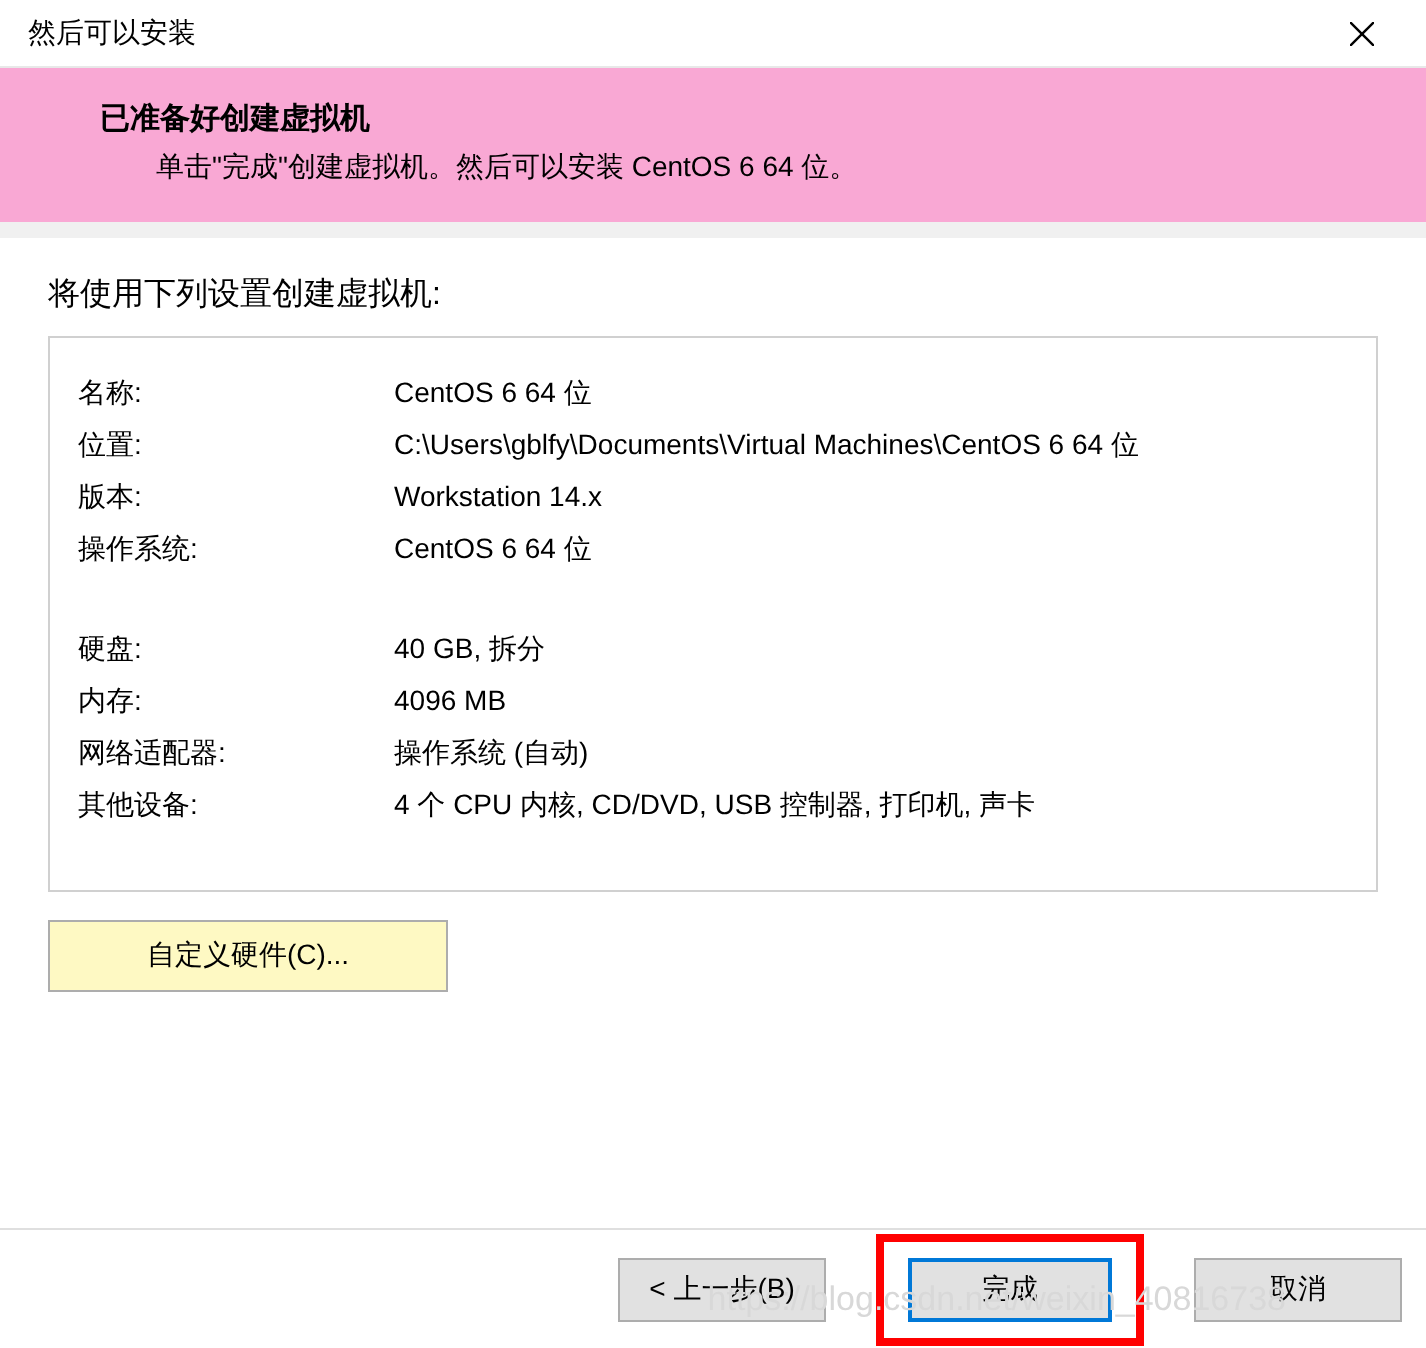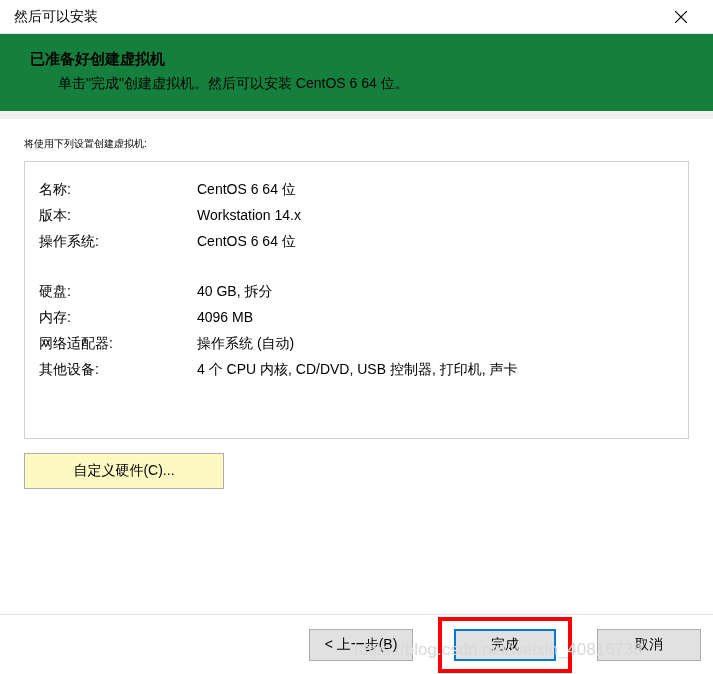--- a/index.html
+++ b/index.html
@@ -36,43 +36,43 @@
       justify-content: center;
       cursor: pointer;
       font-size: 16px;
       color: #000;
     }
     .close-btn svg {
       width: 12px;
       height: 12px;
     }
     .header-section {
-      padding: 16px 48px 18px 30px;
-      background: #15803d;
+      padding: 16px 48px 18px 50px;
+      background: #f9a8d4;
     }
     .header-title {
       font-size: 15px;
       font-weight: bold;
       color: #000;
       margin-bottom: 6px;
     }
     .header-desc {
       font-size: 14px;
       color: #000;
       padding-left: 28px;
     }
     .divider-band {
       height: 8px;
       background: #f0f0f0;
     }
     .content-section {
       padding: 18px 24px 0 24px;
     }
     .settings-label {
-      font-size: 10px;
+      font-size: 16px;
       color: #000;
       margin-bottom: 10px;
     }
     .settings-box {
       border: 1px solid #d0d0d0;
       padding: 14px 12px 20px 14px;
       background: #ffffff;
       height: 278px;
     }
     .settings-row {
@@ -173,20 +173,24 @@
 
 <div class="content-section">
   <div class="settings-label">将使用下列设置创建虚拟机:</div>
   
   <div class="settings-box">
     <div class="settings-row">
       <div class="settings-key">名称:</div>
       <div class="settings-value">CentOS 6 64 位</div>
     </div>
     <div class="settings-row">
+      <div class="settings-key">位置:</div>
+      <div class="settings-value">C:\Users\gblfy\Documents\Virtual Machines\CentOS 6 64 位</div>
+    </div>
+    <div class="settings-row">
       <div class="settings-key">版本:</div>
       <div class="settings-value">Workstation 14.x</div>
     </div>
     <div class="settings-row">
       <div class="settings-key">操作系统:</div>
       <div class="settings-value">CentOS 6 64 位</div>
     </div>
     <div class="settings-gap"></div>
     <div class="settings-row">
       <div class="settings-key">硬盘:</div>

